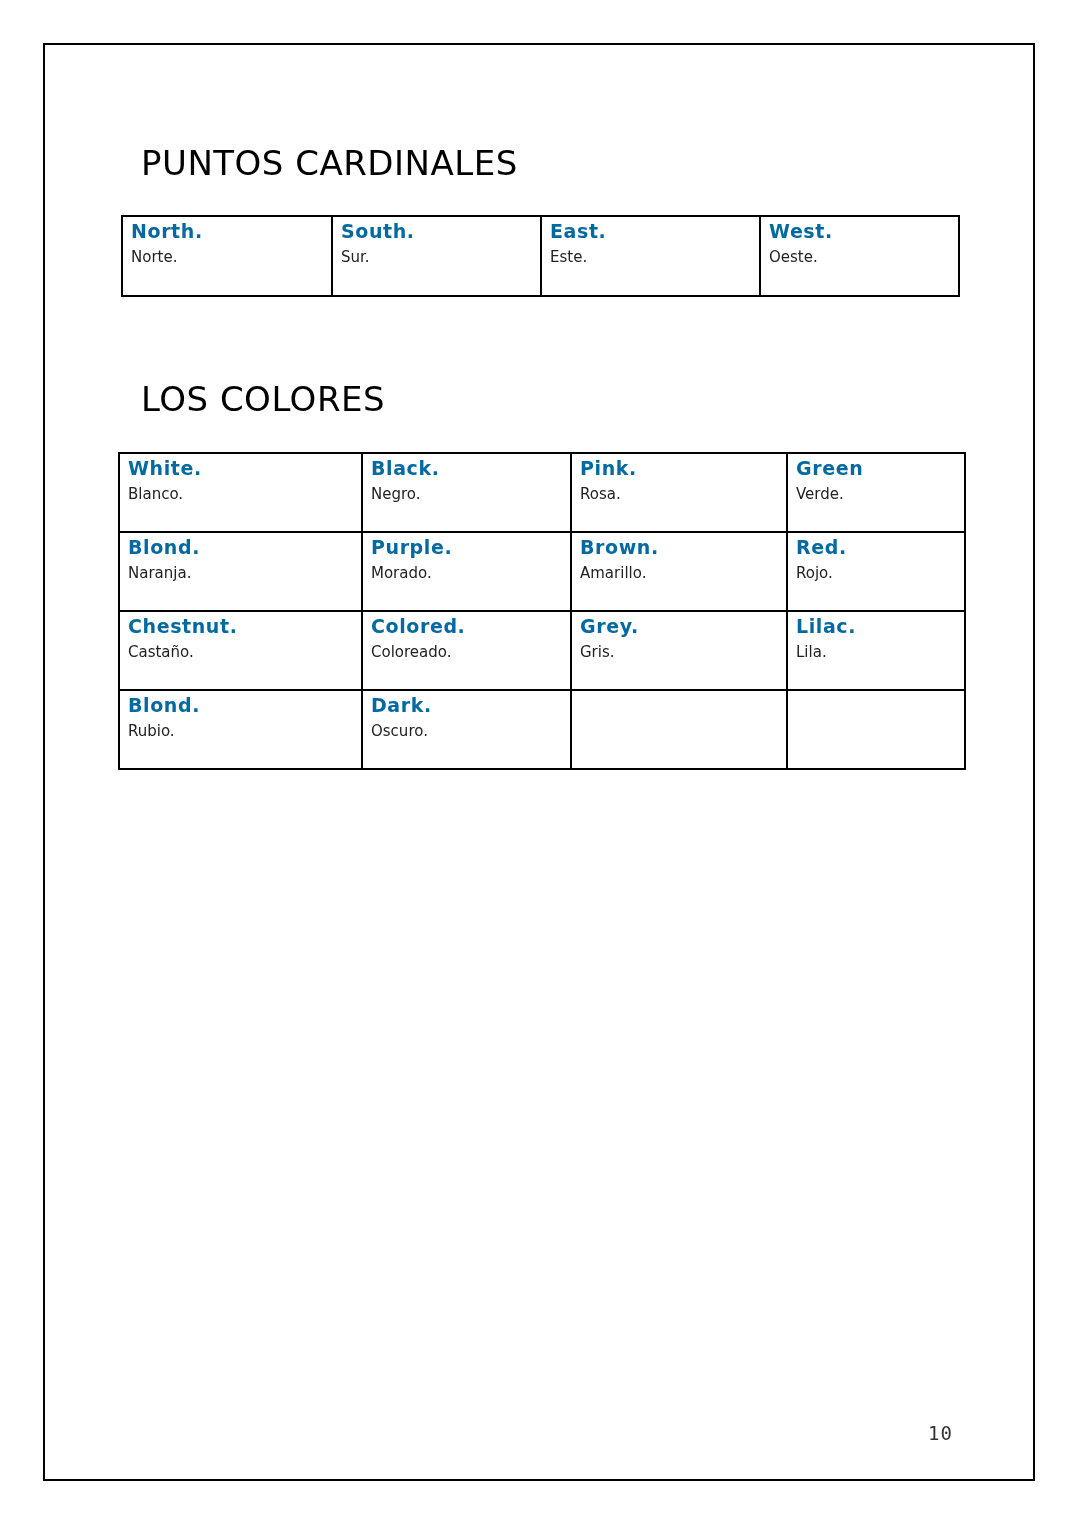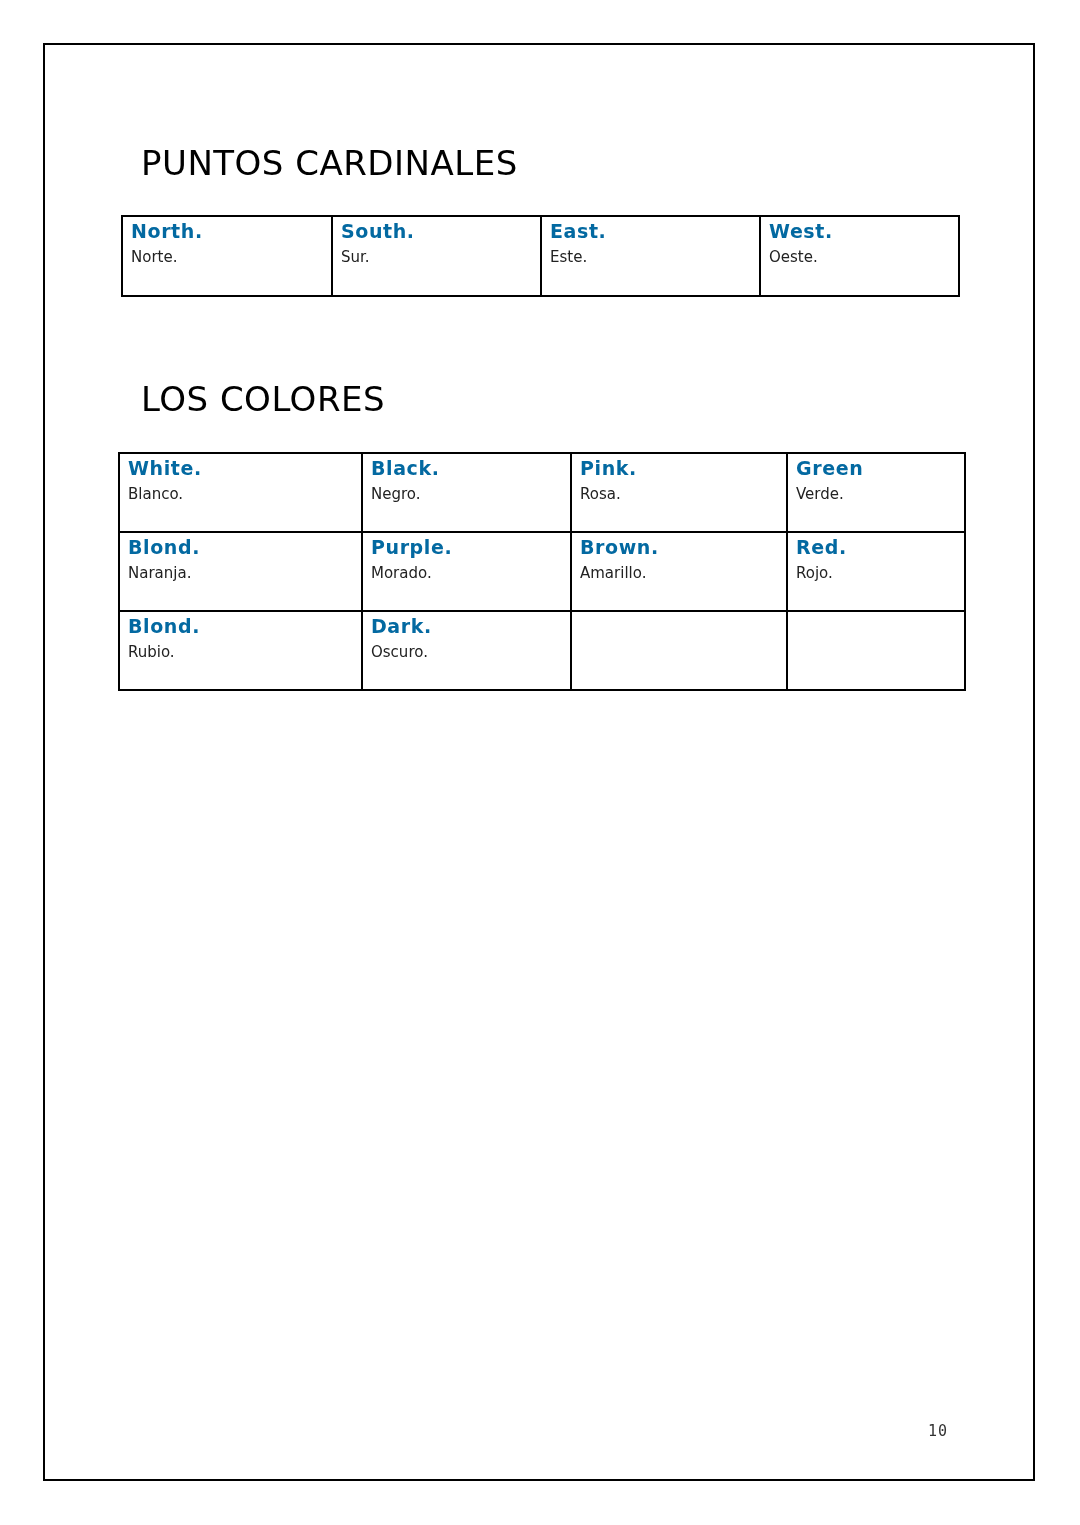--- a/index.html
+++ b/index.html
@@ -50,21 +50,21 @@
     display: block;
     font-family: "DejaVu Sans", sans-serif;
     font-size: 15px;
     line-height: 26px;
     color: #222;
     font-weight: normal;
   }
   .page-number {
     position: absolute; left: 928px; top: 1422px;
     font-family: "DejaVu Sans Mono", monospace;
-    font-size: 15px; letter-spacing: 1px; color: #333;
+    font-size: 19px; letter-spacing: 1px; color: #333;
   }
 </style>
 </head>
 <body>
 
 <div class="page-frame"></div>
 
 <h1 class="heading h1">PUNTOS CARDINALES</h1>
 
 <table class="grid t1">
@@ -125,20 +125,38 @@
           <span class="en">Brown.</span>
           <span class="es">Amarillo.</span>
         </td>
     <td>
           <span class="en">Red.</span>
           <span class="es">Rojo.</span>
         </td>
   </tr>
   <tr>
     <td>
+          <span class="en">Chestnut.</span>
+          <span class="es">Castaño.</span>
+        </td>
+    <td>
+          <span class="en">Colored.</span>
+          <span class="es">Coloreado.</span>
+        </td>
+    <td>
+          <span class="en">Grey.</span>
+          <span class="es">Gris.</span>
+        </td>
+    <td>
+          <span class="en">Lilac.</span>
+          <span class="es">Lila.</span>
+        </td>
+  </tr>
+  <tr>
+    <td>
           <span class="en">Blond.</span>
           <span class="es">Rubio.</span>
         </td>
     <td>
           <span class="en">Dark.</span>
           <span class="es">Oscuro.</span>
         </td>
     <td></td>
     <td></td>
   </tr>

